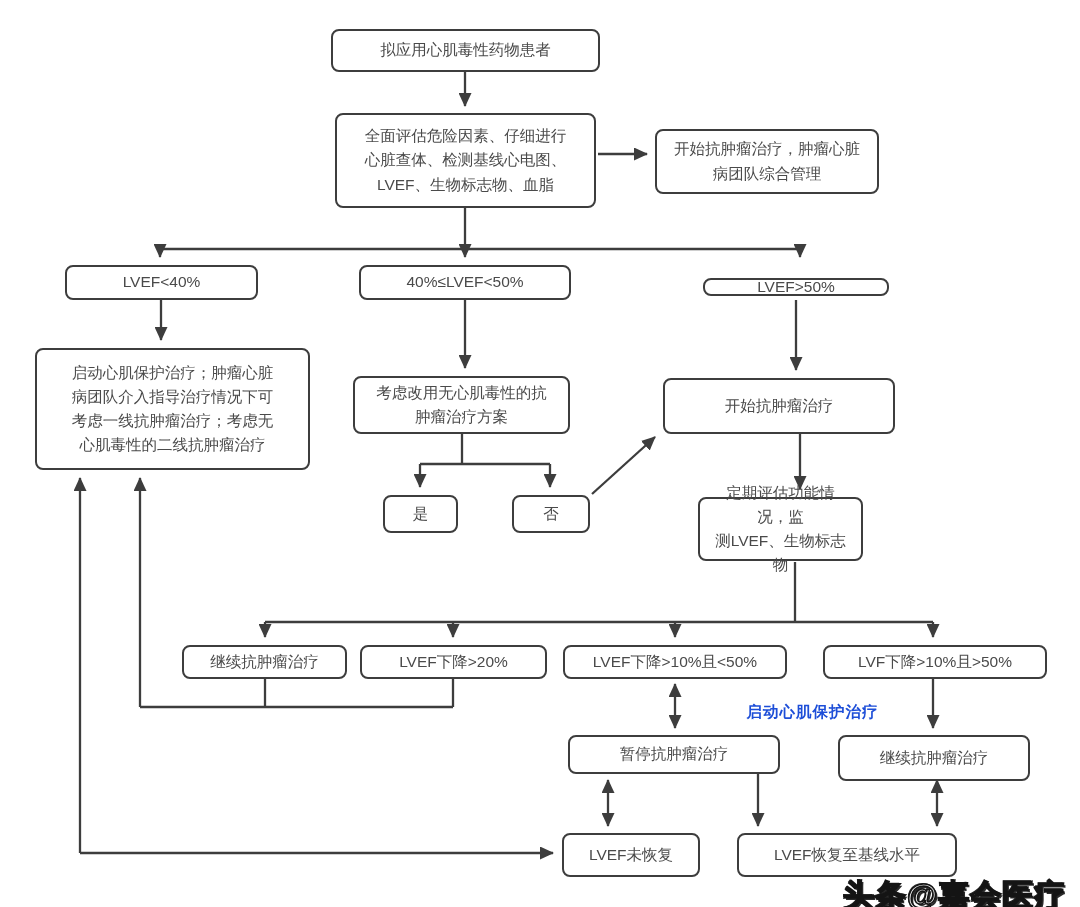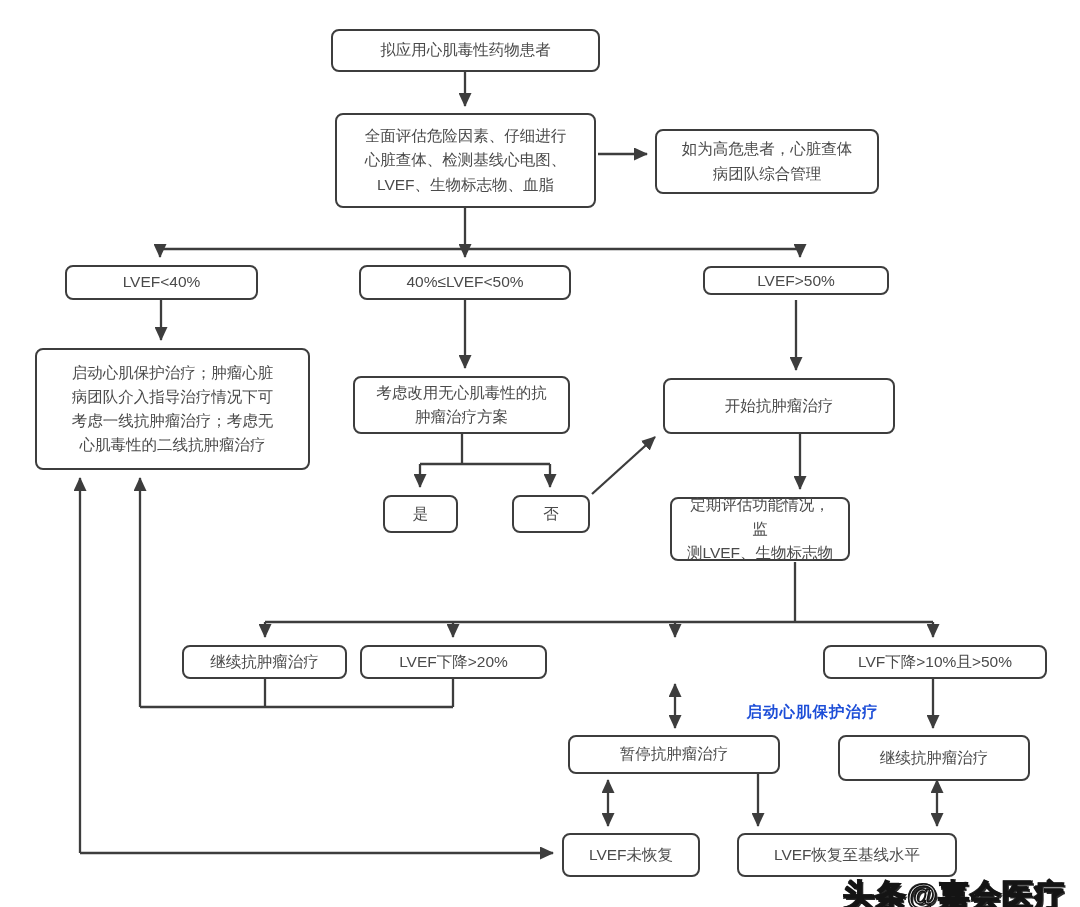--- a/index.html
+++ b/index.html
@@ -91,50 +91,51 @@
       <path d="M937,801 V826" marker-end="url(#ah)"></path>
     </g>
   </svg>
 
   <div class="node" style="left:331px;top:29px;width:269px;height:43px">拟应用心肌毒性药物患者</div>
 
   <div class="node" style="left:335px;top:113px;width:261px;height:95px">全面评估危险因素、仔细进行
 心脏查体、检测基线心电图、
 LVEF、生物标志物、血脂</div>
 
-  <div class="node" style="left:655px;top:129px;width:224px;height:65px">如为高危患者，心脏查体
+  <div class="node" style="left:655px;top:129px;width:224px;height:65px">开始抗肿瘤治疗，肿瘤心脏
 病团队综合管理</div>
 
   <div class="node" style="left:65px;top:265px;width:193px;height:35px">LVEF&lt;40%</div>
 
   <div class="node" style="left:359px;top:265px;width:212px;height:35px">40%≤LVEF&lt;50%</div>
 
-  <div class="node" style="left:703px;top:266px;width:186px;height:29px">LVEF&gt;50%</div>
+  <div class="node" style="left:703px;top:278px;width:186px;height:18px">LVEF&gt;50%</div>
 
   <div class="node" style="left:35px;top:348px;width:275px;height:122px">启动心肌保护治疗；肿瘤心脏
 病团队介入指导治疗情况下可
 考虑一线抗肿瘤治疗；考虑无
 心肌毒性的二线抗肿瘤治疗</div>
 
   <div class="node" style="left:353px;top:376px;width:217px;height:58px">考虑改用无心肌毒性的抗
 肿瘤治疗方案</div>
 
   <div class="node" style="left:663px;top:378px;width:232px;height:56px">开始抗肿瘤治疗</div>
 
   <div class="node" style="left:383px;top:495px;width:75px;height:38px">是</div>
 
   <div class="node" style="left:512px;top:495px;width:78px;height:38px">否</div>
 
-  <div class="node" style="left:670px;top:497px;width:180px;height:64px">定期评估功能情况，监
+  <div class="node" style="left:698px;top:497px;width:165px;height:64px">定期评估功能情况，监
 测LVEF、生物标志物</div>
 
   <div class="node" style="left:182px;top:645px;width:165px;height:34px">继续抗肿瘤治疗</div>
 
   <div class="node" style="left:360px;top:645px;width:187px;height:34px">LVEF下降&gt;20%</div>
 
+  <div class="node" style="left:563px;top:645px;width:224px;height:34px">LVEF下降&gt;10%且&lt;50%</div>
 
   <div class="node" style="left:823px;top:645px;width:224px;height:34px">LVF下降&gt;10%且&gt;50%</div>
 
   <div class="node" style="left:568px;top:735px;width:212px;height:39px">暂停抗肿瘤治疗</div>
 
   <div class="node" style="left:838px;top:735px;width:192px;height:46px">继续抗肿瘤治疗</div>
 
   <div class="node" style="left:562px;top:833px;width:138px;height:44px">LVEF未恢复</div>
 
   <div class="node" style="left:737px;top:833px;width:220px;height:44px">LVEF恢复至基线水平</div>

